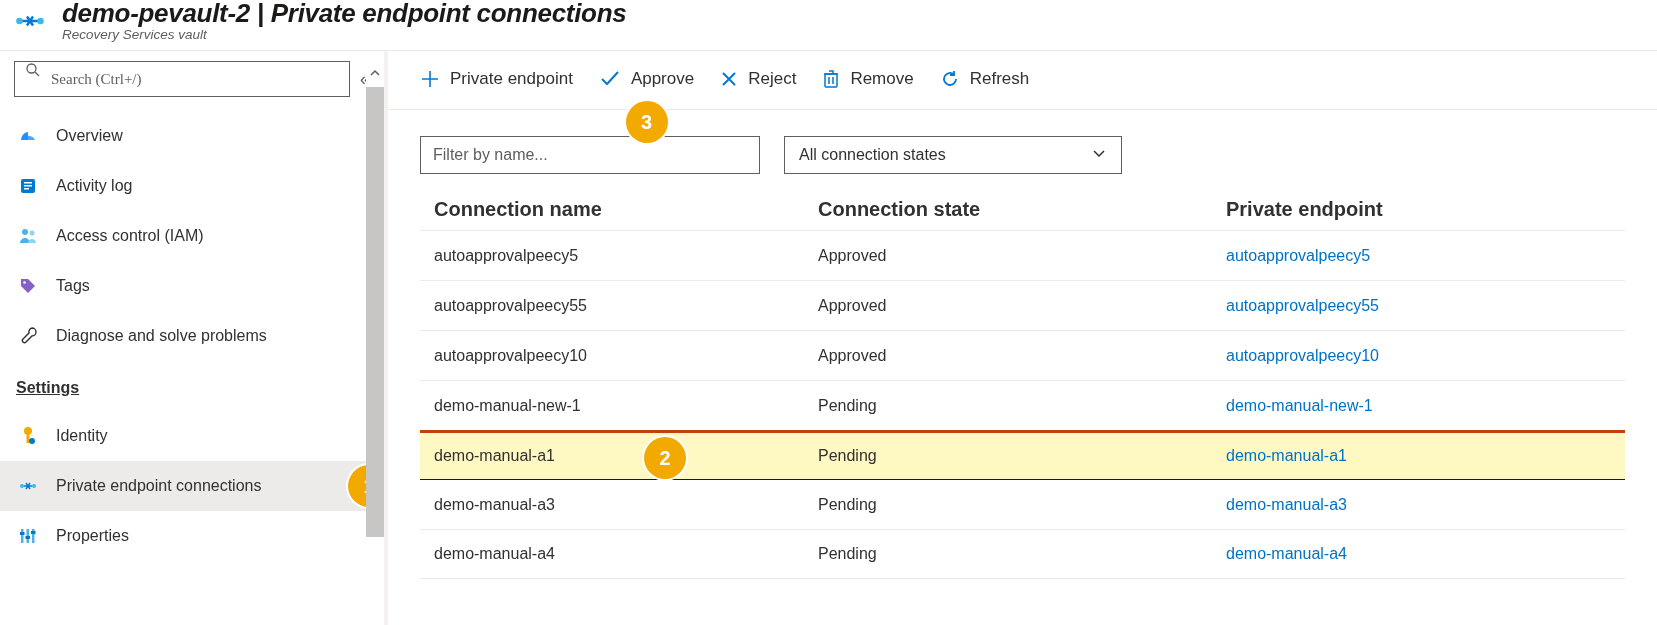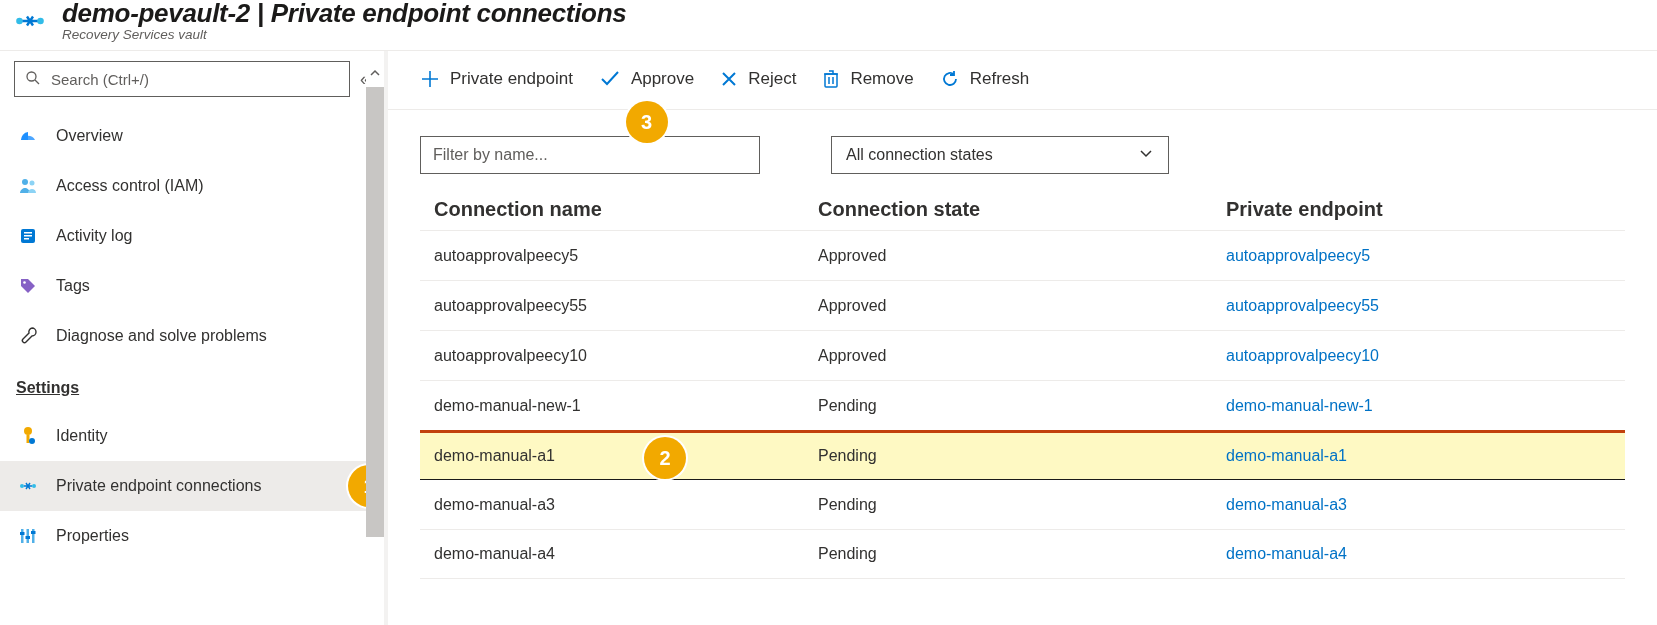--- a/index.html
+++ b/index.html
@@ -22,38 +22,38 @@
   .page-title { font-size: 26px; font-weight:600; line-height:1; color:#1b1a19; letter-spacing: -0.3px;}
   .page-subtitle { font-size: 13.5px; color:#605e5c; margin-top:1px;}
   .body-row { display:flex; border-top:1px solid #edebe9; height: 590px;}
   
   .sidebar { width: 388px; display:flex; border-right: 4px solid #f3f2f1; position:relative;}
   .sidebar-inner { flex:1; display:flex; flex-direction:column; padding-top:10px; overflow:hidden; position:relative;}
   .sidebar-scrollbar { position:absolute; right:0; top:8px; bottom:0; width:18px; background:#fff;}
   .sidebar-scrollbar-thumb { position:absolute; top:28px; width:18px; right:0; height:450px; background:#c8c6c4;}
   .sidebar-scroll-up { position:absolute; top:0; right:0; width:18px; height:28px; display:flex; align-items:center; justify-content:center; }
   .search-row { display:flex; align-items:center; gap:10px; padding: 0 14px 8px 14px;}
-  .search-box { flex:1; display:flex; align-items:center; border:1px solid #605e5c; height:36px; padding:0 10px; gap:10px; color:#605e5c;}
+  .search-box { flex:1; display:flex; border:1px solid #605e5c; height:36px; padding:0 10px; gap:10px; color:#605e5c;font-family:Liberation Serif, serif;}
   .search-box input { border:none; outline:none; font-size:15px; color:#323130; width:100%; font-family:inherit;}
   .search-box input::placeholder { color:#605e5c; }
   .collapse-btn { font-size:18px; color:#605e5c; cursor:pointer;}
   .nav-list { list-style:none; padding: 6px 0 0 0;}
   .nav-item { display:flex; align-items:center; gap:16px; height:50px; padding:0 16px; cursor:pointer; font-size:16px; color:#323130;}
   .nav-item.selected { background:#edebe9; }
   .nav-icon { width:24px; display:flex; align-items:center; justify-content:center; flex-shrink:0;}
   .nav-section-header { font-size:16px; font-weight:600; padding: 18px 16px 8px 16px; text-decoration: underline;}
   
   .main { flex:1; display:flex; flex-direction:column;}
   .toolbar { display:flex; align-items:center; gap:26px; padding: 18px 32px 20px 32px; border-bottom:1px solid #edebe9; position:relative;}
   .tb-btn { display:flex; align-items:center; gap:10px; color:#323130; font-size:17px; cursor:pointer;}
   .tb-icon { color:#0078d4; display:flex; align-items:center;}
   .filter-row { display:flex; align-items:flex-start; gap:24px; padding: 26px 32px 14px 32px;}
   .filter-input { width:340px; height:38px; border:1px solid #605e5c; padding:0 12px; font-size:16px; font-family:inherit;}
   .filter-input::placeholder{color:#605e5c;}
-  .state-select { width:338px; height:38px; border:1px solid #605e5c; display:flex; align-items:center; justify-content:space-between; padding:0 14px; font-size:16px; cursor:pointer;margin-left:47px;}
+  .state-select { width:338px; height:38px; border:1px solid #605e5c; display:flex; align-items:center; justify-content:space-between; padding:0 14px; font-size:16px; cursor:pointer;}
   .table { width:100%; padding: 0 32px;}
   .thead { display:flex; align-items:center; height:42px; font-weight:600; font-size:20px;}
   .col-name { flex: 0 0 398px; padding-left:14px;}
   .col-state { flex: 0 0 408px; }
   .col-endpoint { flex:1; }
   .trow { display:flex; align-items:center; height:50px; border-top:1px solid #edebe9; font-size:16px;}
   .trow:last-child{ border-bottom:1px solid #edebe9;}
   .trow.selected { background:#fef9c3; border-top:3px solid #c2410c; border-bottom:1px solid #1b1a19; margin-bottom:-1px;}
   .link { color:#0072c6; text-decoration:none; cursor:pointer;}
   
@@ -98,39 +98,39 @@
           <span class="nav-icon">
               <svg width="20" height="20" viewBox="0 0 20 20">
                 <path d="M3 14 A8 8 0 0 1 17 14 Z" fill="#4da6ff"></path>
                 <path d="M3 14 A8 8 0 0 1 10 6 L10 14 Z" fill="#1e90ff"></path>
               </svg>
             </span>
           <span>Overview</span>
         </li>
         <li class="nav-item">
           <span class="nav-icon">
+              <svg width="18" height="18" viewBox="0 0 18 18">
+                <rect x="2" y="2" width="14" height="14" rx="2" fill="#0078d4"></rect>
+                <rect x="5" y="5" width="8" height="1.5" fill="#fff"></rect>
+                <rect x="5" y="8" width="8" height="1.5" fill="#fff"></rect>
+                <rect x="5" y="11" width="5" height="1.5" fill="#fff"></rect>
+              </svg>
+            </span>
+          <span>Activity log</span>
+        </li>
+        <li class="nav-item">
+          <span class="nav-icon">
               <svg width="20" height="18" viewBox="0 0 20 18">
                 <circle cx="7" cy="5" r="3" fill="#50b0e8"></circle>
                 <circle cx="14" cy="6" r="2.5" fill="#8cd3f5"></circle>
                 <path d="M2 16c0-3 3-5 5-5s5 2 5 5" fill="#50b0e8"></path>
                 <path d="M10 16c0-2.5 2-4 4-4s4 1.5 4 4" fill="#8cd3f5"></path>
               </svg>
             </span>
           <span>Access control (IAM)</span>
-        </li>
-        <li class="nav-item">
-          <span class="nav-icon">
-              <svg width="18" height="18" viewBox="0 0 18 18">
-                <rect x="2" y="2" width="14" height="14" rx="2" fill="#0078d4"></rect>
-                <rect x="5" y="5" width="8" height="1.5" fill="#fff"></rect>
-                <rect x="5" y="8" width="8" height="1.5" fill="#fff"></rect>
-                <rect x="5" y="11" width="5" height="1.5" fill="#fff"></rect>
-              </svg>
-            </span>
-          <span>Activity log</span>
         </li>
         <li class="nav-item">
           <span class="nav-icon">
               <svg width="18" height="18" viewBox="0 0 18 18">
                 <path d="M2 2 L9 2 L16 9 L9 16 L2 9 Z" fill="#8661c5"></path>
                 <circle cx="5.5" cy="5.5" r="1.3" fill="#fff"></circle>
               </svg>
             </span>
           <span>Tags</span>
         </li>

